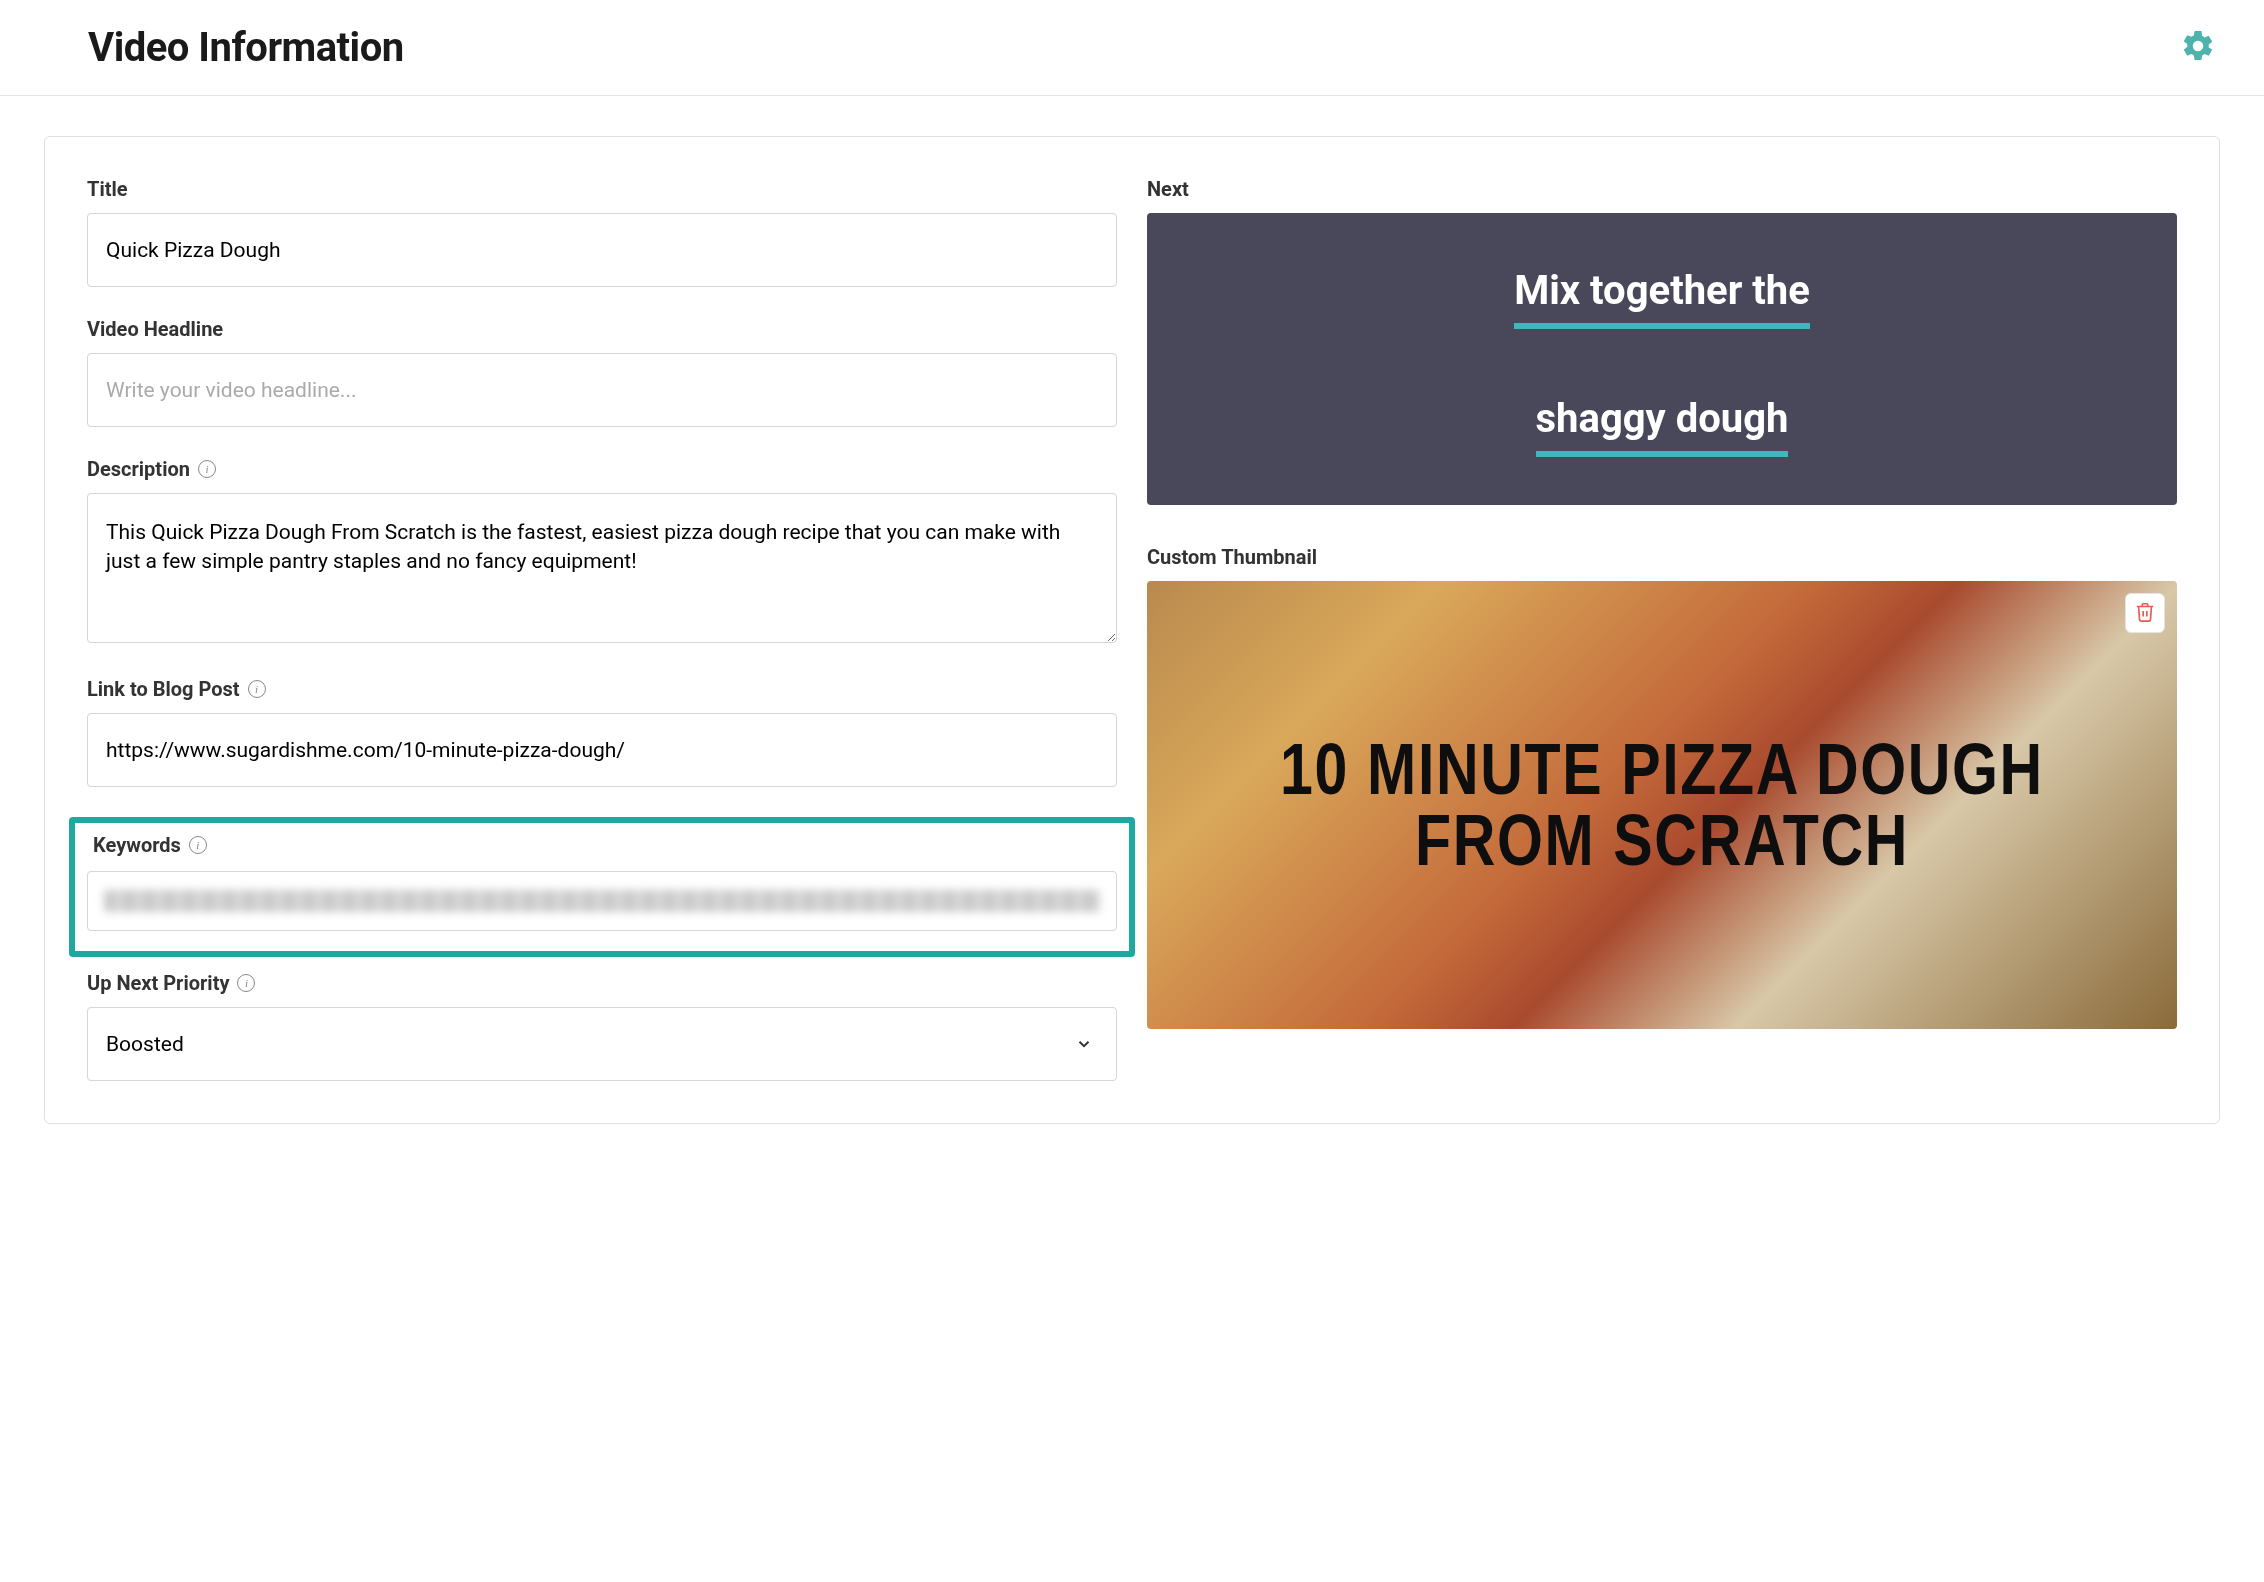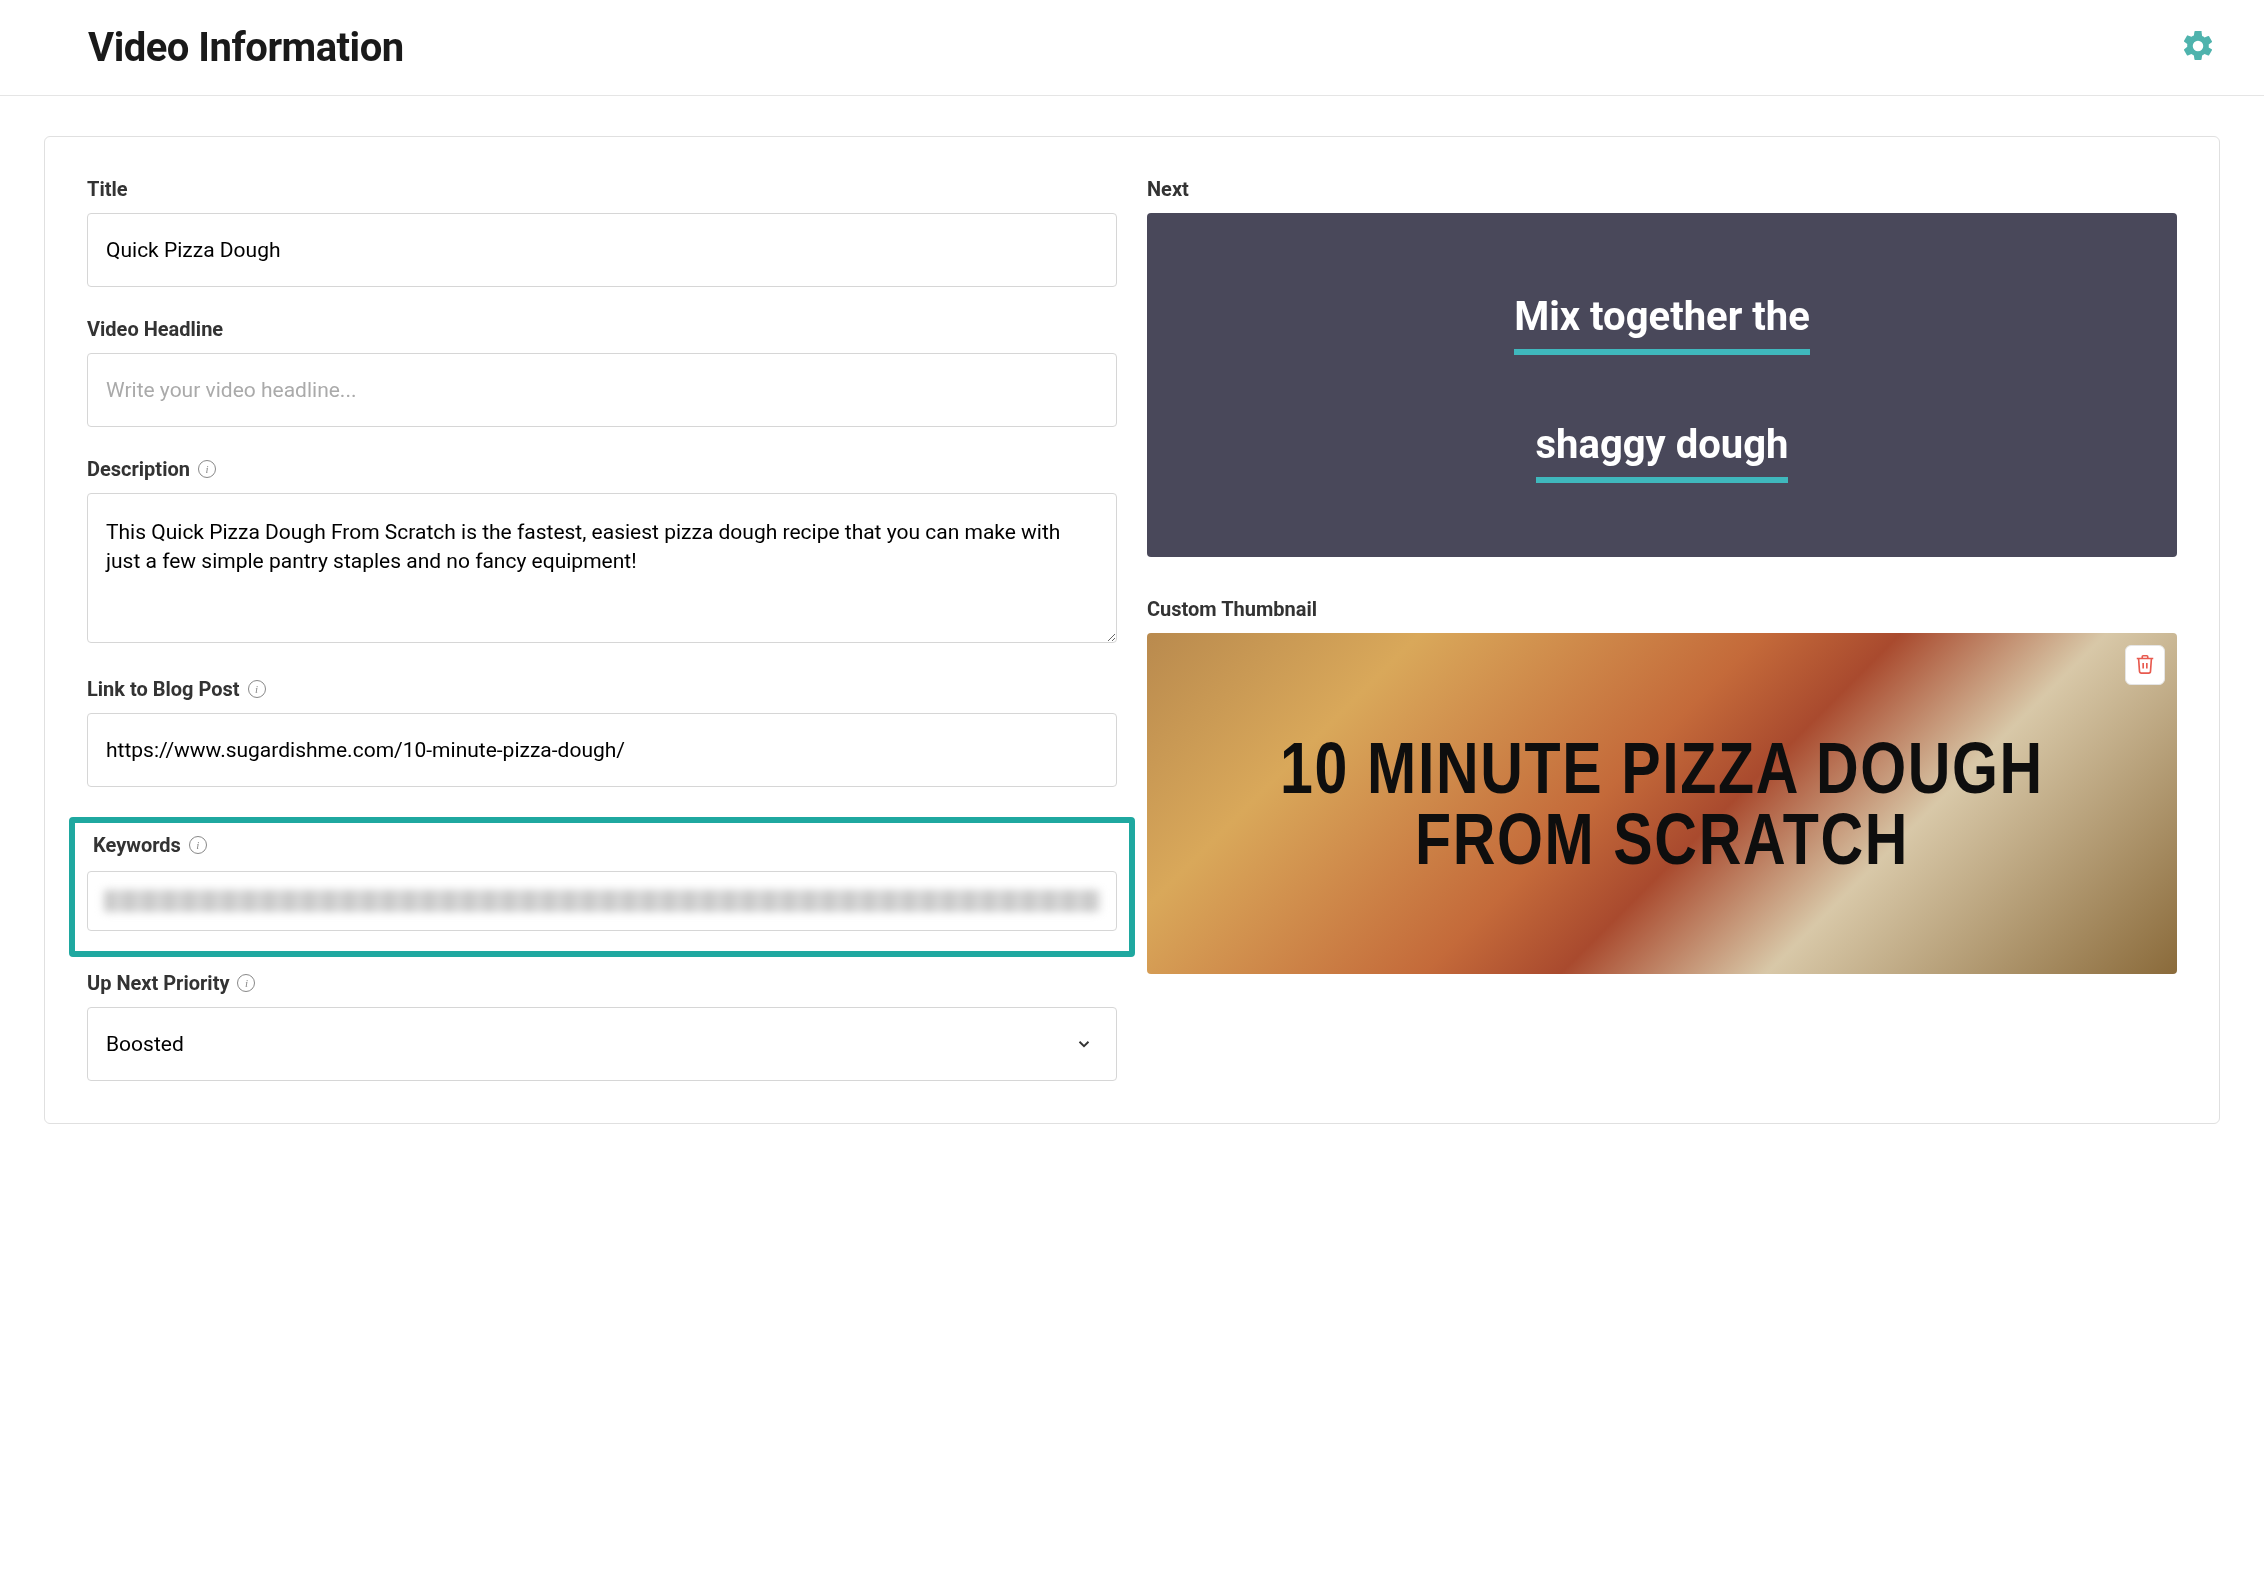--- a/index.html
+++ b/index.html
@@ -103,41 +103,41 @@
   top: 50%;
   transform: translateY(-50%);
   pointer-events: none;
   width: 18px; height: 18px;
   display: flex; align-items: center; justify-content: center;
 }
 .chevron-down svg { width: 18px; height: 18px; stroke: #333; stroke-width: 2.5; fill: none; }
 .video-preview {
   background: #49485a;
   border-radius: 4px;
-  height: 344px;
+  height: 292px;
   display: flex;
   align-items: center;
   justify-content: center;
   padding: 40px;
 }
 .video-text {
   color: #fff;
   text-align: center;
   font-size: 40px;
   font-weight: 700;
   line-height: 1.5;
 }
 .video-text .underline {
   display: inline-block;
   border-bottom: 6px solid #3fb8bd;
   padding-bottom: 2px;
 }
 .thumbnail-wrap {
   position: relative;
-  height: 341px;
+  height: 448px;
   border-radius: 4px;
   overflow: hidden;
   background: linear-gradient(135deg, #b98a4e 0%, #d9a85a 20%, #c46a3a 45%, #a94a2e 55%, #d8c8a8 70%, #8a6a3a 100%);
 }
 .thumb-overlay {
   position: absolute; inset: 0;
   display: flex; align-items: center; justify-content: center;
   padding: 10px;
 }
 .thumb-text {

